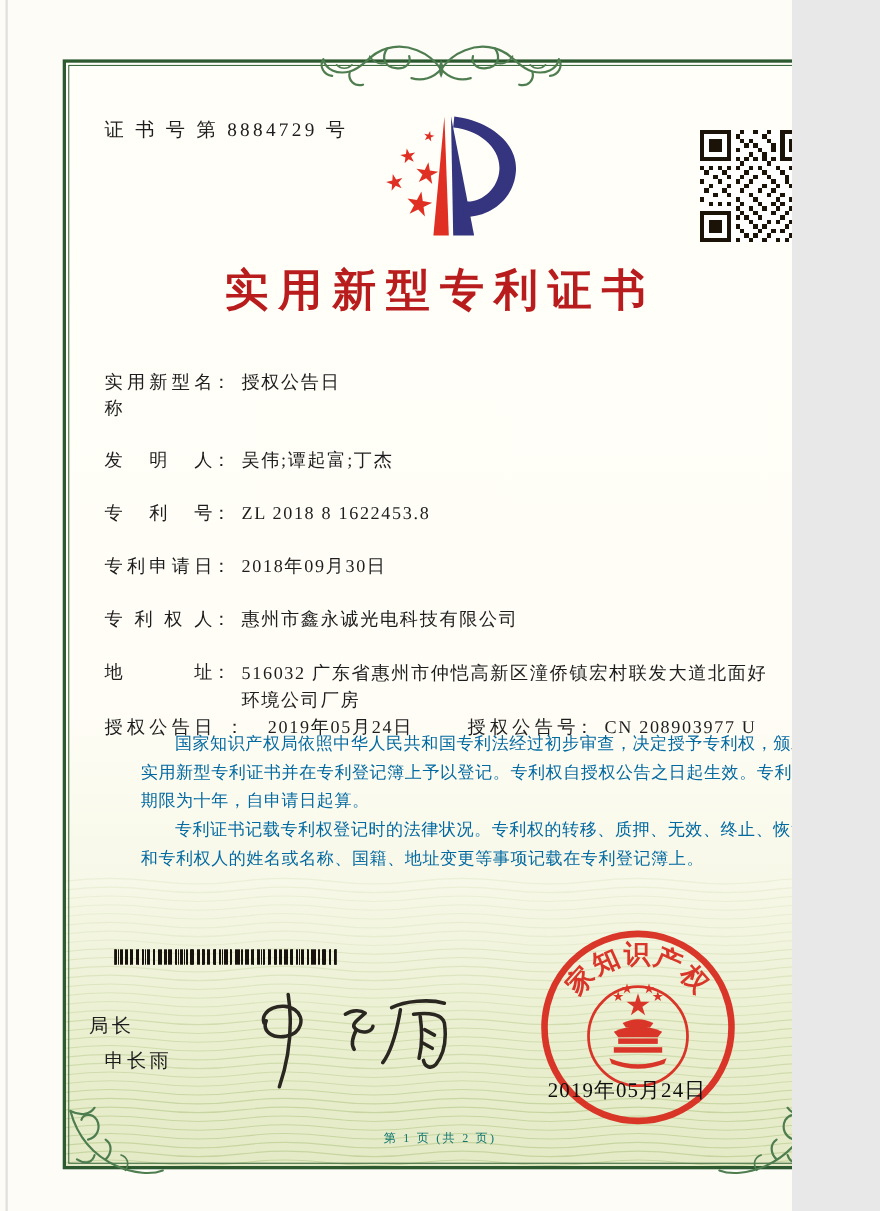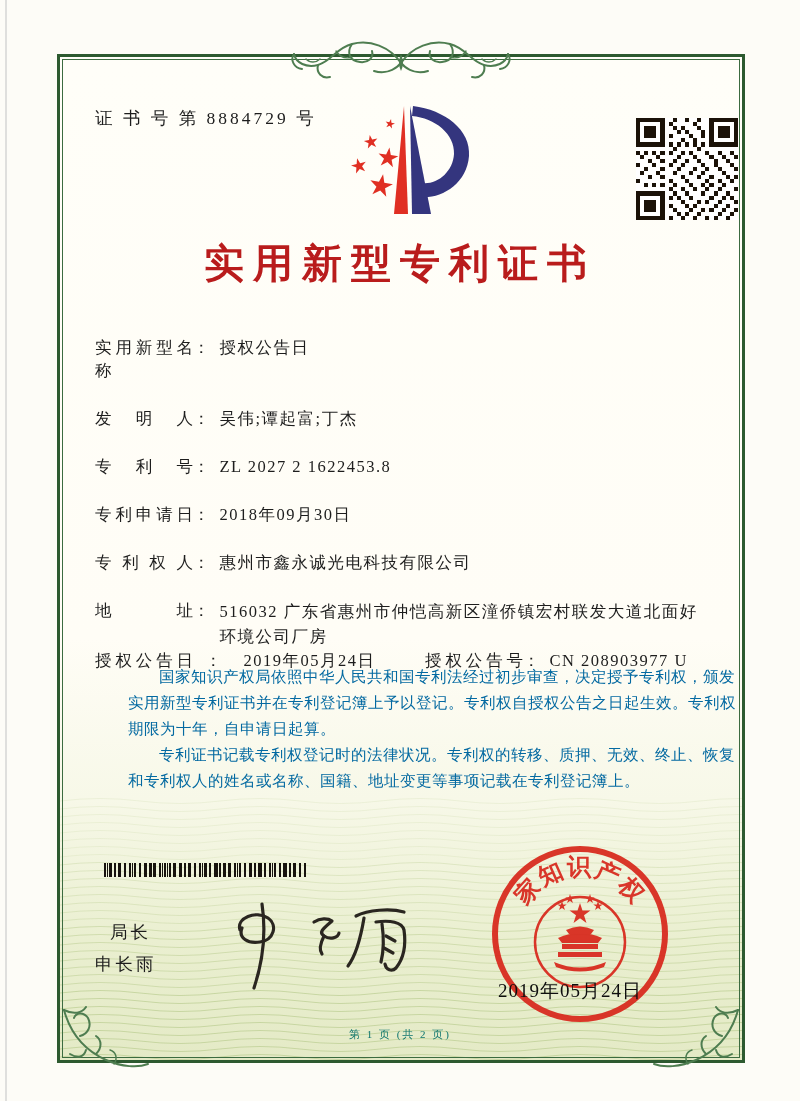--- a/index.html
+++ b/index.html
@@ -1,16 +1,16 @@
 <!DOCTYPE html>
 <html><head>
 <meta charset="utf-8">
 <style>
   html,body{margin:0;padding:0;background:#e8e8e8;}
-  .page{position:relative;width:800px;height:1101px;background:#fdfcf7;overflow:hidden;
+  .page{position:relative;width:720px;height:1101px;background:#fdfcf7;overflow:hidden;
         font-family:"Liberation Serif","DejaVu Serif",serif;color:#1d1d1d;}
   .scan-edge{position:absolute;left:5px;top:0;width:2px;height:100%;background:#cfcfcf;opacity:.65;}
   
   .frame-fill{position:absolute;left:60px;top:57px;width:682px;height:1003px;
       background:linear-gradient(180deg,#fffef8 0%,#fffdf6 58%,#f7f8e8 74%,#eaefd0 88%,#e4eac6 100%);}
   .waves{position:absolute;left:0;top:740px;width:682px;height:263px;}
   
   .frame-outer{position:absolute;left:57px;top:54px;width:682px;height:1003px;border:3px solid #2d5a30;}
   .frame-inner{position:absolute;left:2px;top:2px;right:2px;bottom:2px;border:1px solid #3c6b40;}
   .orn{position:absolute;}
@@ -31,21 +31,21 @@
   .grp1{flex:none;display:flex;width:330px;gap:12px;}
   .grp2{flex:none;display:flex;}
   .paras{position:absolute;left:93px;top:664px;width:622px;font-size:15.5px;line-height:26px;
          color:#0369a1;letter-spacing:.5px;margin-left:35px;}
   .paras p{margin:0;text-indent:2em;}
   .barcode{position:absolute;left:104px;top:863px;width:202px;height:14px;
      background-image:
        repeating-linear-gradient(90deg,#17120d 0 2px,rgba(0,0,0,0) 2px 5px),
        repeating-linear-gradient(90deg,#17120d 0 1px,rgba(0,0,0,0) 1px 7px),
        repeating-linear-gradient(90deg,rgba(0,0,0,0) 0 3px,#17120d 3px 4px,rgba(0,0,0,0) 4px 11px);}
-  .sig-title{position:absolute;left:110px;top:920px;font-size:17.5px;letter-spacing:3px;text-align:center;}
+  .sig-title{position:absolute;left:81px;top:920px;font-size:17.5px;letter-spacing:3px;text-align:center;}
   .sig-name{position:absolute;left:95px;top:952px;font-size:17.5px;letter-spacing:3px;}
   .sig{position:absolute;left:218px;top:888px;}
   .seal{position:absolute;left:488px;top:842px;}
   .seal-date{position:absolute;left:480px;top:978px;width:180px;text-align:center;
              font-size:19px;letter-spacing:1px;color:#0e0e0e;}
   .footer{position:absolute;left:0;top:1027px;width:800px;text-align:center;font-size:11px;
           letter-spacing:2px;color:#0f766e;}
 </style>
 </head>
 <body>
@@ -190,21 +190,21 @@
       <span class="val">授权公告日</span>
     </div>
     <div class="frow">
       <span class="lbl">发明人</span>
         <span class="col">：</span>
       <span class="val">吴伟;谭起富;丁杰</span>
     </div>
     <div class="frow">
       <span class="lbl">专利号</span>
         <span class="col">：</span>
-      <span class="val">ZL 2027 2 1622453.8</span>
+      <span class="val">ZL 2018 8 1622453.8</span>
     </div>
     <div class="frow">
       <span class="lbl">专利申请日</span>
         <span class="col">：</span>
       <span class="val">2018年09月30日</span>
     </div>
     <div class="frow">
       <span class="lbl">专利权人</span>
         <span class="col">：</span>
       <span class="val">惠州市鑫永诚光电科技有限公司</span>

